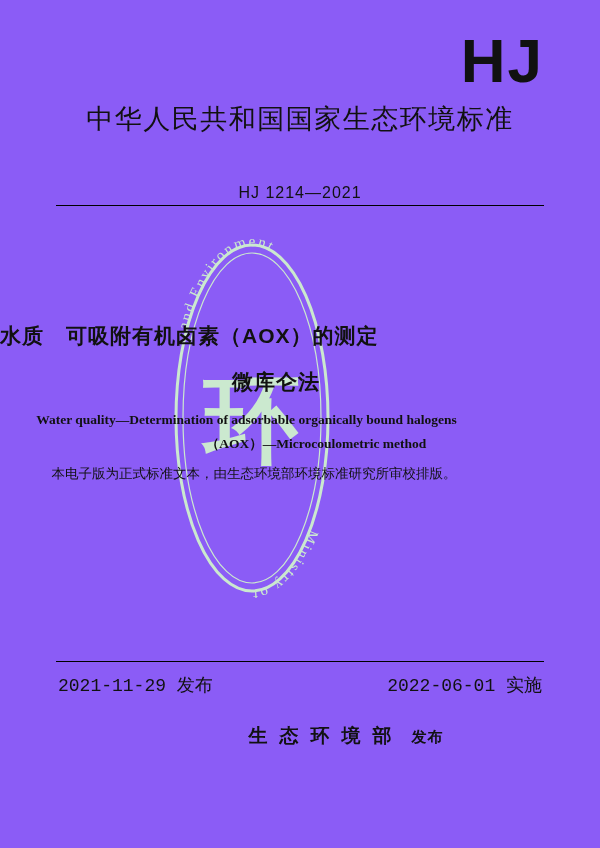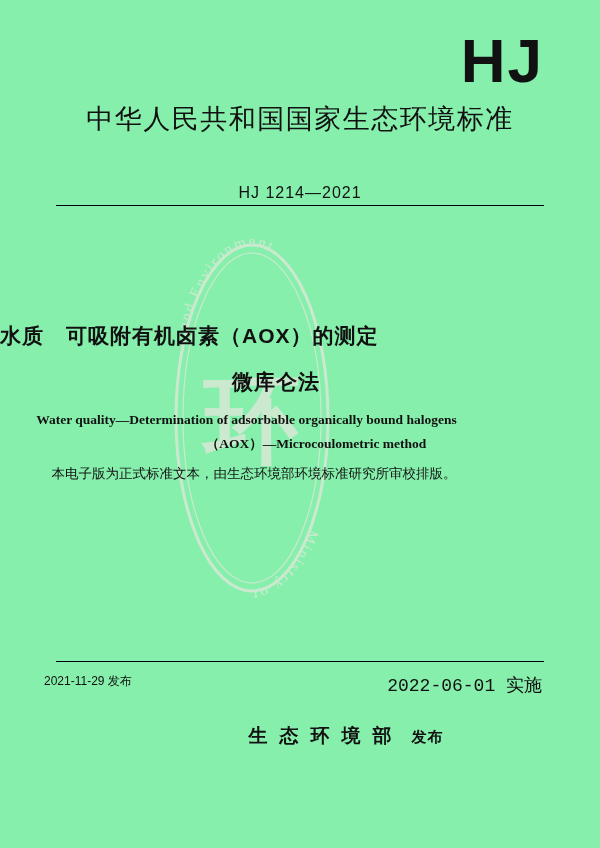--- a/index.html
+++ b/index.html
@@ -14,21 +14,21 @@
     color: #000000;
     position: relative;
     overflow: hidden;
   }
 
   .page {
     position: absolute;
     left: 0; top: 0;
     width: 600px;
     height: 848px;
-    background: #86efac;
+    background: #8b5cf6;
     box-sizing: border-box;
   }
 
   
   .hj-logo {
     position: absolute;
     top: 30px;
     right: 56px;
     font-family: "Liberation Sans", sans-serif;
     font-weight: bold;
@@ -146,23 +146,23 @@
   .rule-bottom {
     position: absolute;
     left: 56px;
     right: 56px;
     top: 661px;
     border-top: 1.6px solid #000;
   }
   .date-issue {
     position: absolute;
     top: 673px;
-    left: 44px;
-    font-family: Liberation Sans, sans-serif;
-    font-size: 12px;
+    left: 58px;
+    font-family: Liberation Mono, monospace;
+    font-size: 18px;
     color: #111;
   }
   .date-effective {
     position: absolute;
     top: 673px;
     right: 58px;
     font-family: Liberation Mono, monospace;
     font-size: 18px;
     color: #111;
     margin-left: 46px;

